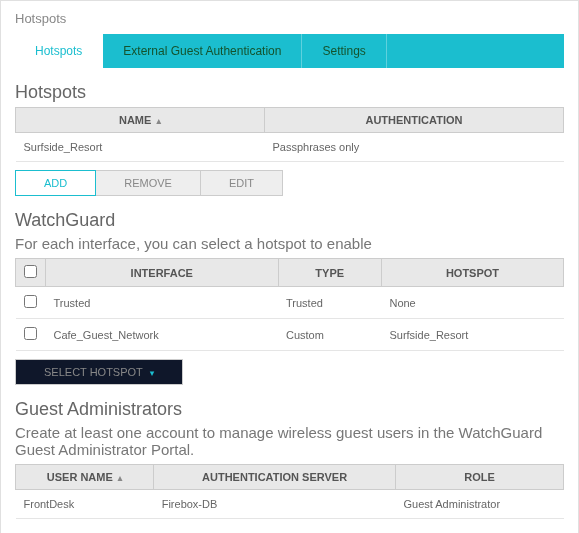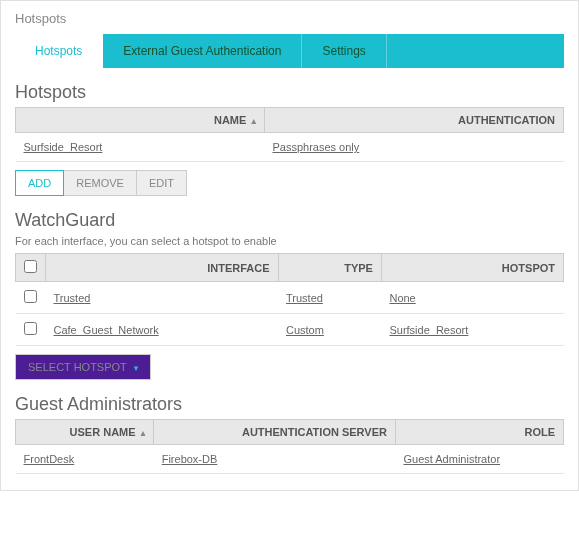--- a/index.html
+++ b/index.html
@@ -3,30 +3,30 @@
 <meta charset="utf-8">
 <style>
 * { box-sizing: border-box; margin: 0; padding: 0; }
 body { font-family: Arial, Helvetica, sans-serif; font-size: 12px; color: #555; background: #fff; }
 .container { width: 579px; border: 1px solid #e0e0e0; padding: 10px 14px 16px 14px; }
 .page-title { font-size: 13px; color: #888; font-weight: normal; margin-bottom: 8px; }
 .tabs { display: flex; background: #1bbecf; }
 .tab { padding: 10px 20px; color: #14532d; font-size: 12px; cursor: pointer; border-right: 1px solid rgba(255,255,255,0.3); }
 .tab.active { background: #fff; color: #1bbecf; }
 .section-title { font-size: 18px; color: #666; font-weight: normal; margin-top: 14px; margin-bottom: 4px; }
-.section-desc { font-size: 11px; color: #777; margin-bottom: 6px; }
+.section-desc { font-size: 15px; color: #777; margin-bottom: 6px; }
 table { width: 100%; border-collapse: collapse; }
-th { background: #e8e8e8; border: 1px solid #ccc; padding: 6px 8px; text-align: right; font-size: 11px; color: #555; font-weight: bold; }
-td { border-bottom: 1px solid #e5e5e5; padding: 8px 8px; font-size: 11px; color: #666; text-decoration: underline; }
+th { background: #e8e8e8; border: 1px solid #ccc; padding: 6px 8px; text-align: center; font-size: 11px; color: #555; font-weight: bold; }
+td { border-bottom: 1px solid #e5e5e5; padding: 8px 8px; font-size: 11px; color: #666; }
 .sort-icon { font-size: 9px; color: #888; margin-left: 2px; }
 .btn-row { display: flex; margin-top: 8px; }
-.btn { padding: 6px 12px; font-size: 11px; border: 1px solid #ccc; background: #eee; color: #888; cursor: pointer; text-align: right; }
+.btn { padding: 6px 28px; font-size: 11px; border: 1px solid #ccc; background: #eee; color: #888; cursor: pointer; text-align: right; }
 .btn + .btn { border-left: none; }
 .btn.primary { background: #fff; color: #1bbecf; border: 1px solid #1bbecf; }
-.btn.dropdown { background: #4c1d95; color: #888; }
+.btn.dropdown { background: #0f172a; color: #888; }
 .chk-col { width: 30px; text-align: center; }
 input[type="checkbox"] { cursor: pointer; }
 .caret { font-size: 9px; color: #1bbecf; margin-left: 4px; }
 </style>
 </head>
 <body>
 
 <div class="container">
   <div class="page-title">Hotspots</div>
 
@@ -89,20 +89,21 @@
     </tbody>
   </table>
   <div class="btn-row">
     <div class="btn dropdown">
       <span>SELECT HOTSPOT</span>
       <span class="caret">▾</span>
     </div>
   </div>
 
   <div class="section-title">Guest Administrators</div>
+  <div class="section-desc">Create at least one account to manage wireless guest users in the WatchGuard Guest Administrator Portal.</div>
   <table>
     <thead>
       <tr>
         <th>
           <span>USER NAME</span>
           <span class="sort-icon">▴</span>
         </th>
         <th>AUTHENTICATION SERVER</th>
         <th>ROLE</th>
       </tr>

